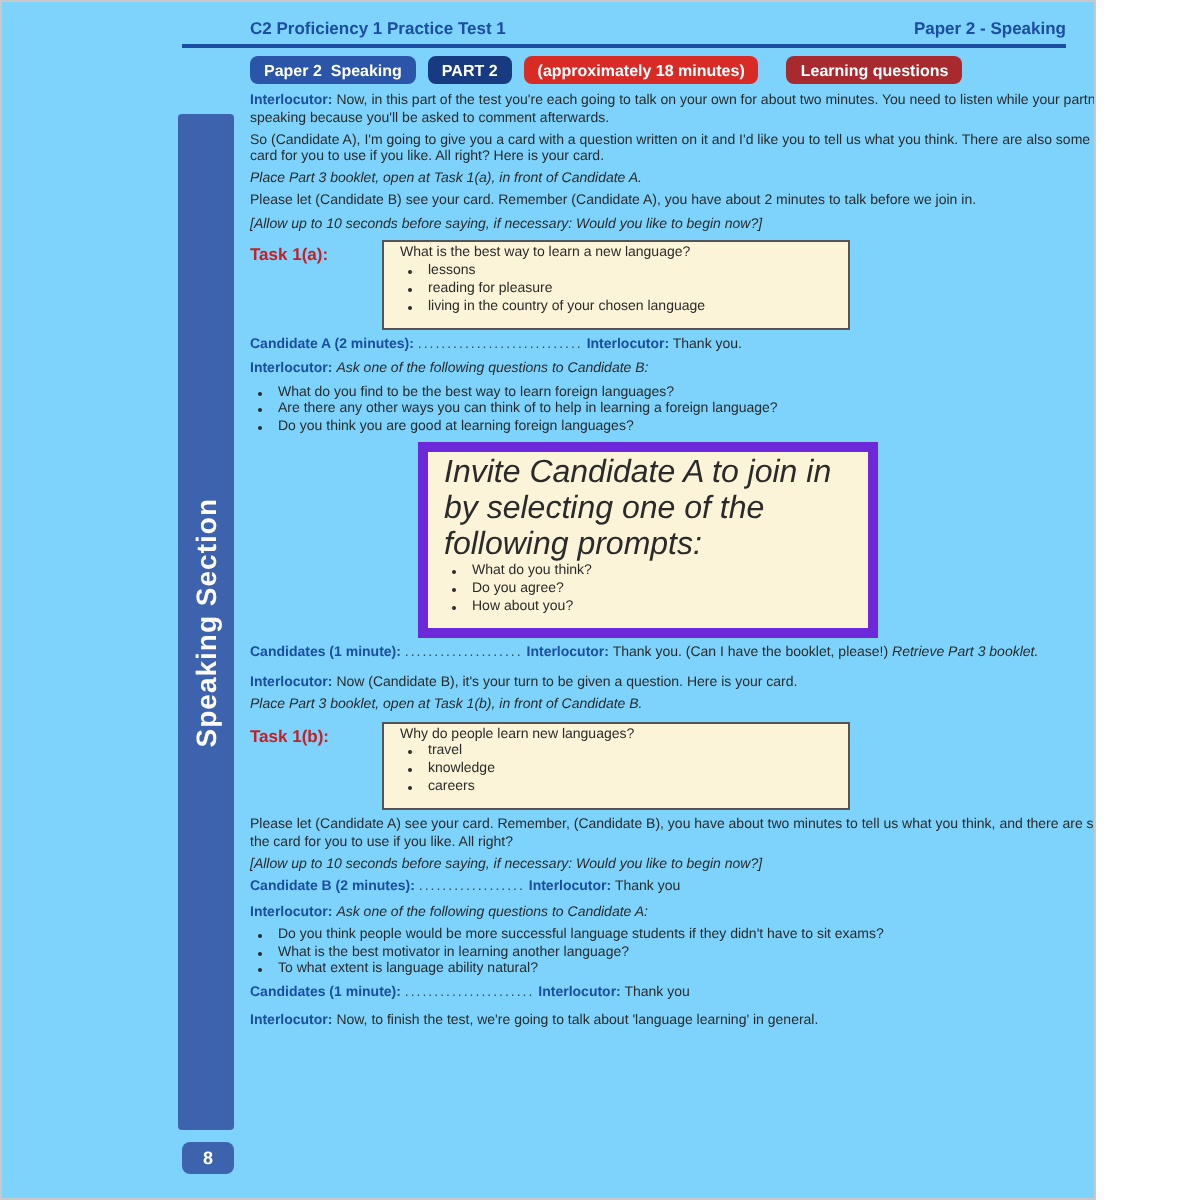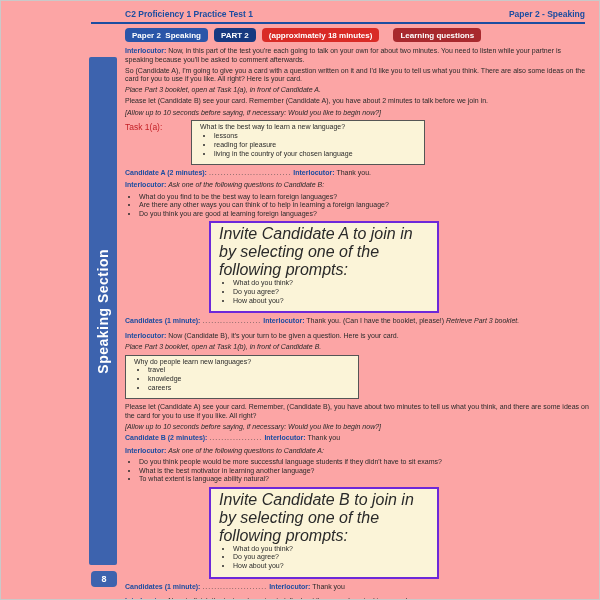--- a/index.html
+++ b/index.html
@@ -1,19 +1,19 @@
 <!DOCTYPE html>
 <html><head>
 <meta charset="utf-8">
 <style>
   * { box-sizing: border-box; }
   html,body { margin:0; padding:0; background:#ffffff; }
   .page {
-    position:relative; width:600px; height:600px;
-    background:#fca5a5; overflow:hidden;
+    position:relative; width:548px; height:600px;
+    background:#7dd3fc; overflow:hidden;
     font-family:"Liberation Sans", sans-serif; color:#2a2a2a;
     border:1px solid #c9c9c9;
   }
   .top-header {
     position:absolute; left:90px; right:14px; top:8px;
     display:flex; justify-content:space-between; align-items:flex-end;
     font-size:8.5px; font-weight:bold; color:#1c4da1;
     border-bottom:2px solid #1c4da1; padding-bottom:3px;
   }
   .top-header .hl { margin-left:34px; }
@@ -38,24 +38,24 @@
   .badge-part  { background:#173a80; }
   .badge-time  { background:#d92b26; }
   .badge-topic { background:#a8292e; margin-left:8px; }
   p { margin:0 0 2.5px 0; font-size:7px; line-height:8.6px; }
   .lbl { color:#1c4da1; font-weight:bold; }
   .it { font-style:italic; }
   .gap-top { margin-top:6px; }
   ul { margin:0 0 2.5px 14px; padding:0; list-style:disc; }
   li { font-size:7px; line-height:8.8px; }
   .task-row { display:flex; margin:3px 0 4px 0; }
-  .task-label { width:66px; font-size:8.5px; font-weight:normal; color:#c42127; padding-top:2px; flex:none; }
+  .task-label { width:66px; font-size:8.5px; font-weight:bold; color:#c42127; padding-top:2px; flex:none; }
   .task-box { border:1px solid #555; padding:2px 8px 3px 8px; width:234px; background:#fbf4d8; }
   .task-box .q { font-size:7px; line-height:8.8px; }
-  .invite-box { border:2px solid #6d28d9; padding:2px 8px 3px 8px; width:230px; margin:2px 0 4px 84px; background:#fbf4d8; }
+  .invite-box { border:5px solid #6d28d9; padding:2px 8px 3px 8px; width:230px; margin:2px 0 4px 84px; background:#fbf4d8; }
   .dots { letter-spacing:1px; color:#444; }
   .cand-line { margin:2px 0 4px 0; }
 </style>
 </head>
 <body>
 
 <div class="page">
 
   <div class="top-header">
     <span class="hl">C2 Proficiency 1 Practice Test 1</span>
@@ -146,20 +146,21 @@
 
     <p class="gap-top">
       <span class="lbl">Interlocutor:</span>
       <span>Now (Candidate B), it's your turn to be given a question. Here is your card.</span>
     </p>
     <p class="it">
       <span>Place Part 3 booklet, open at Task 1(b), in front of Candidate B.</span>
     </p>
 
     <div class="task-row">
+      <div class="task-label">Task 1(b):</div>
       <div class="task-box">
         <div class="q">Why do people learn new languages?</div>
         <ul>
           <li>travel</li>
           <li>knowledge</li>
           <li>careers</li>
         </ul>
       </div>
     </div>
 
@@ -180,28 +181,20 @@
     <p>
       <span class="lbl">Interlocutor:</span>
       <span class="it">Ask one of the following questions to Candidate A:</span>
     </p>
     <ul>
       <li>Do you think people would be more successful language students if they didn't have to sit exams?</li>
       <li>What is the best motivator in learning another language?</li>
       <li>To what extent is language ability natural?</li>
     </ul>
 
-    <div class="invite-box">
-      <div class="it">Invite Candidate B to join in by selecting one of the following prompts:</div>
-      <ul>
-        <li>What do you think?</li>
-        <li>Do you agree?</li>
-        <li>How about you?</li>
-      </ul>
-    </div>
 
     <p class="cand-line">
       <span class="lbl">Candidates (1 minute):</span>
       <span class="dots">......................</span>
       <span class="lbl">Interlocutor:</span>
       <span>Thank you</span>
     </p>
 
     <p class="gap-top">
       <span class="lbl">Interlocutor:</span>

